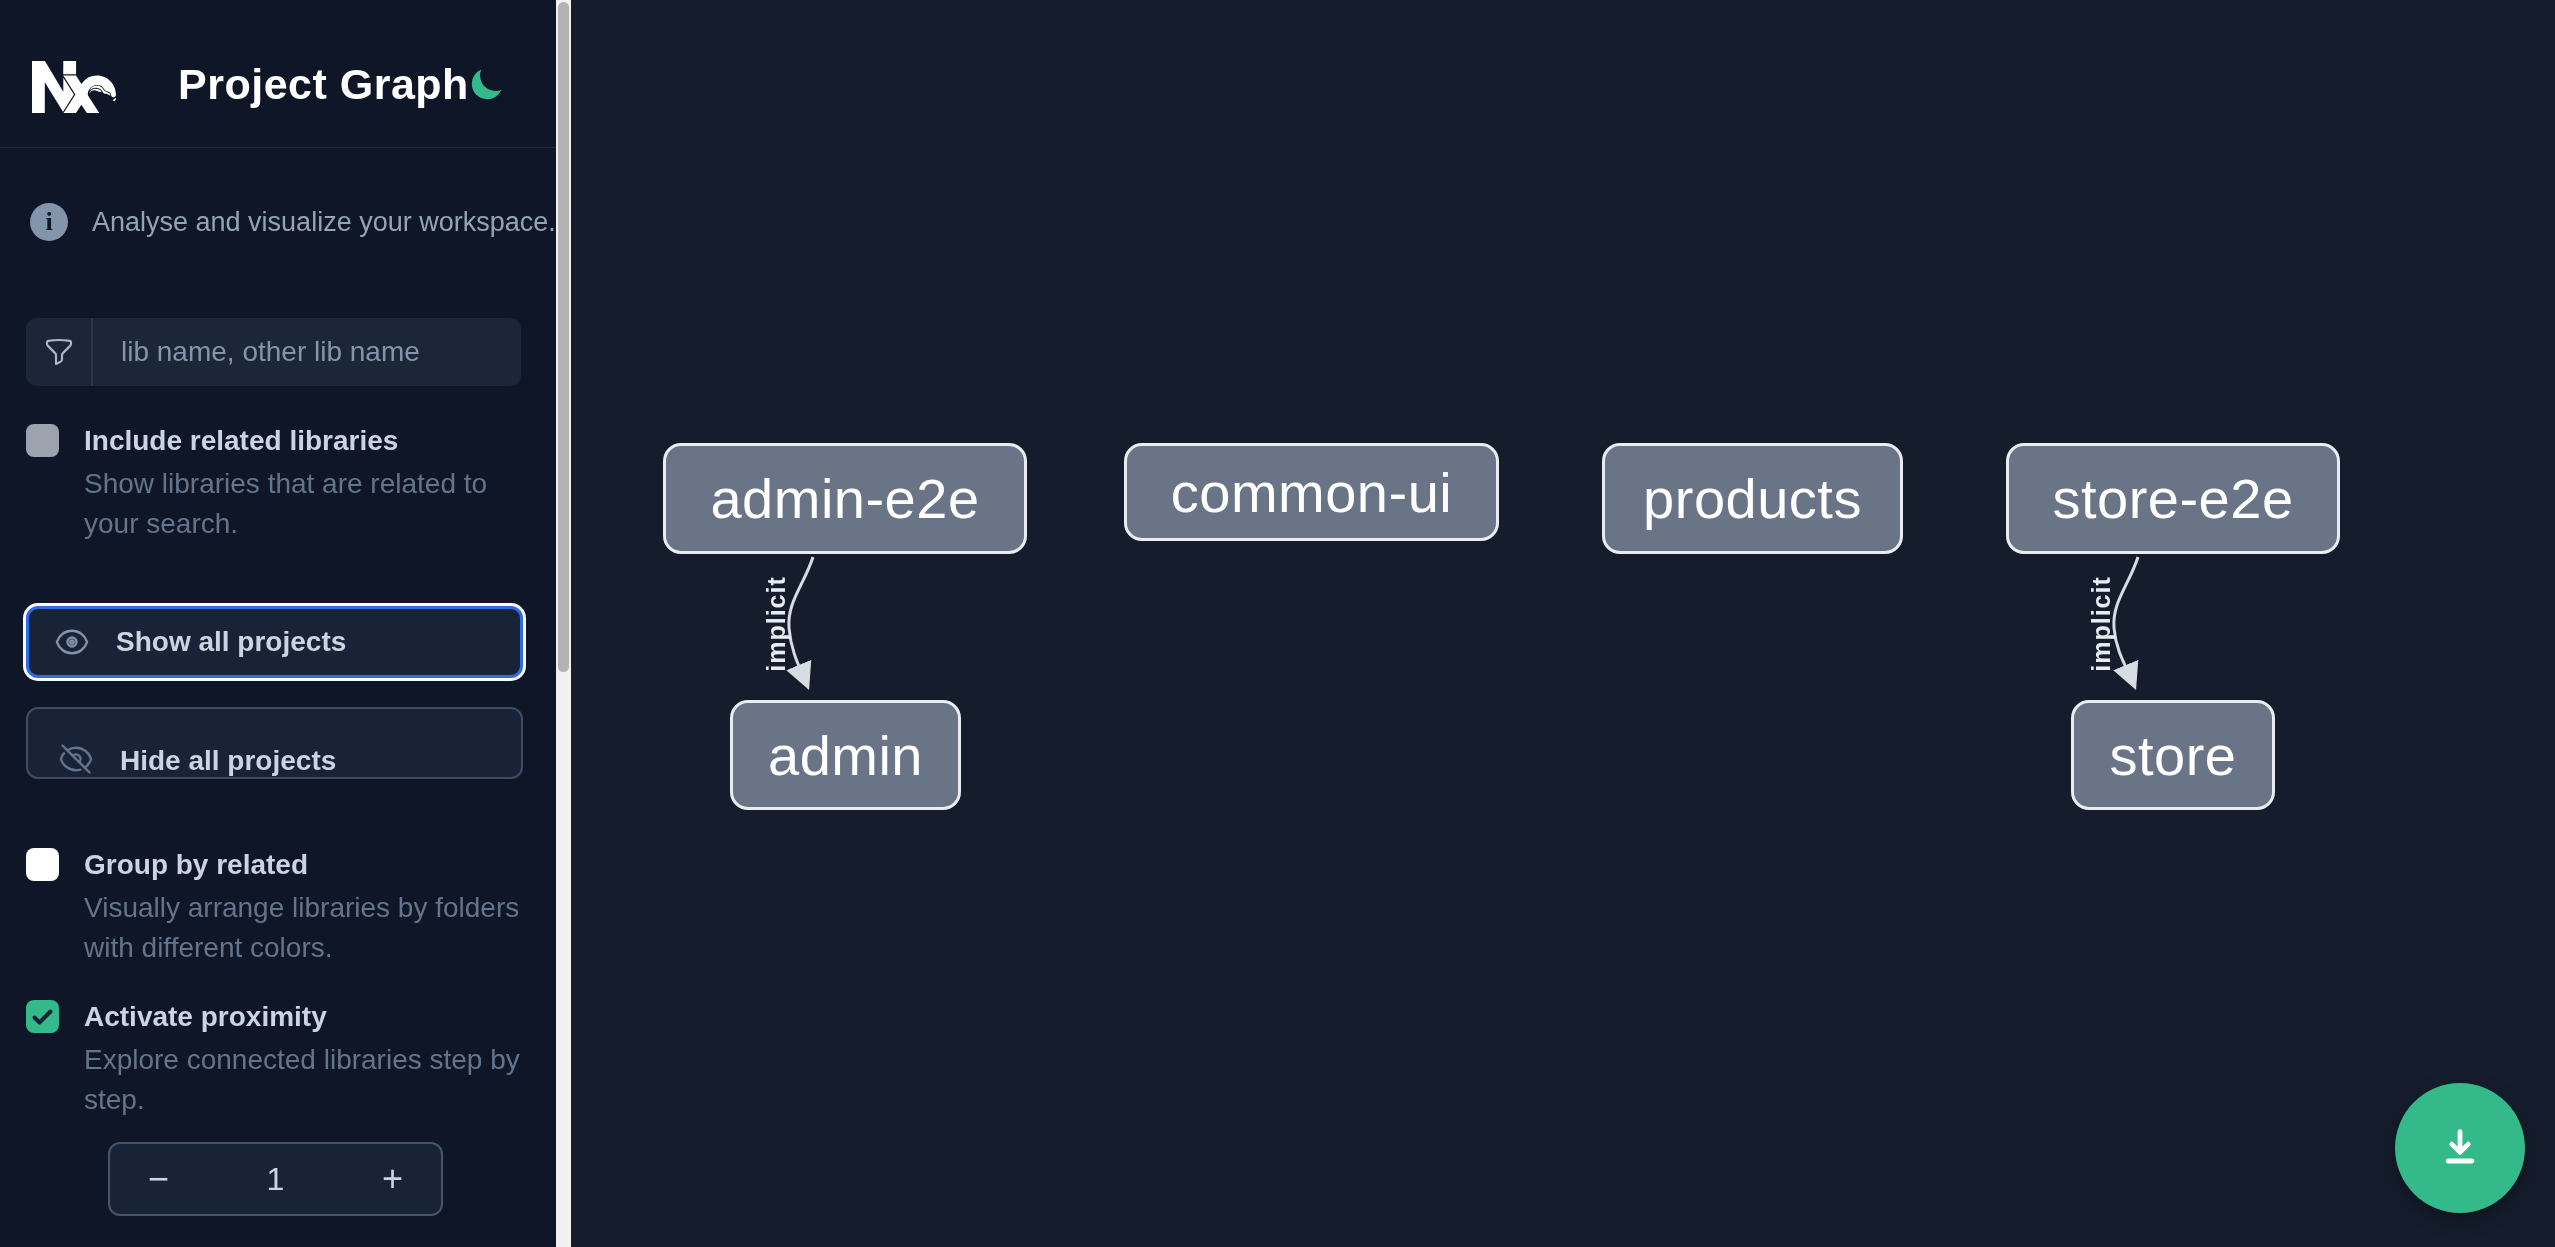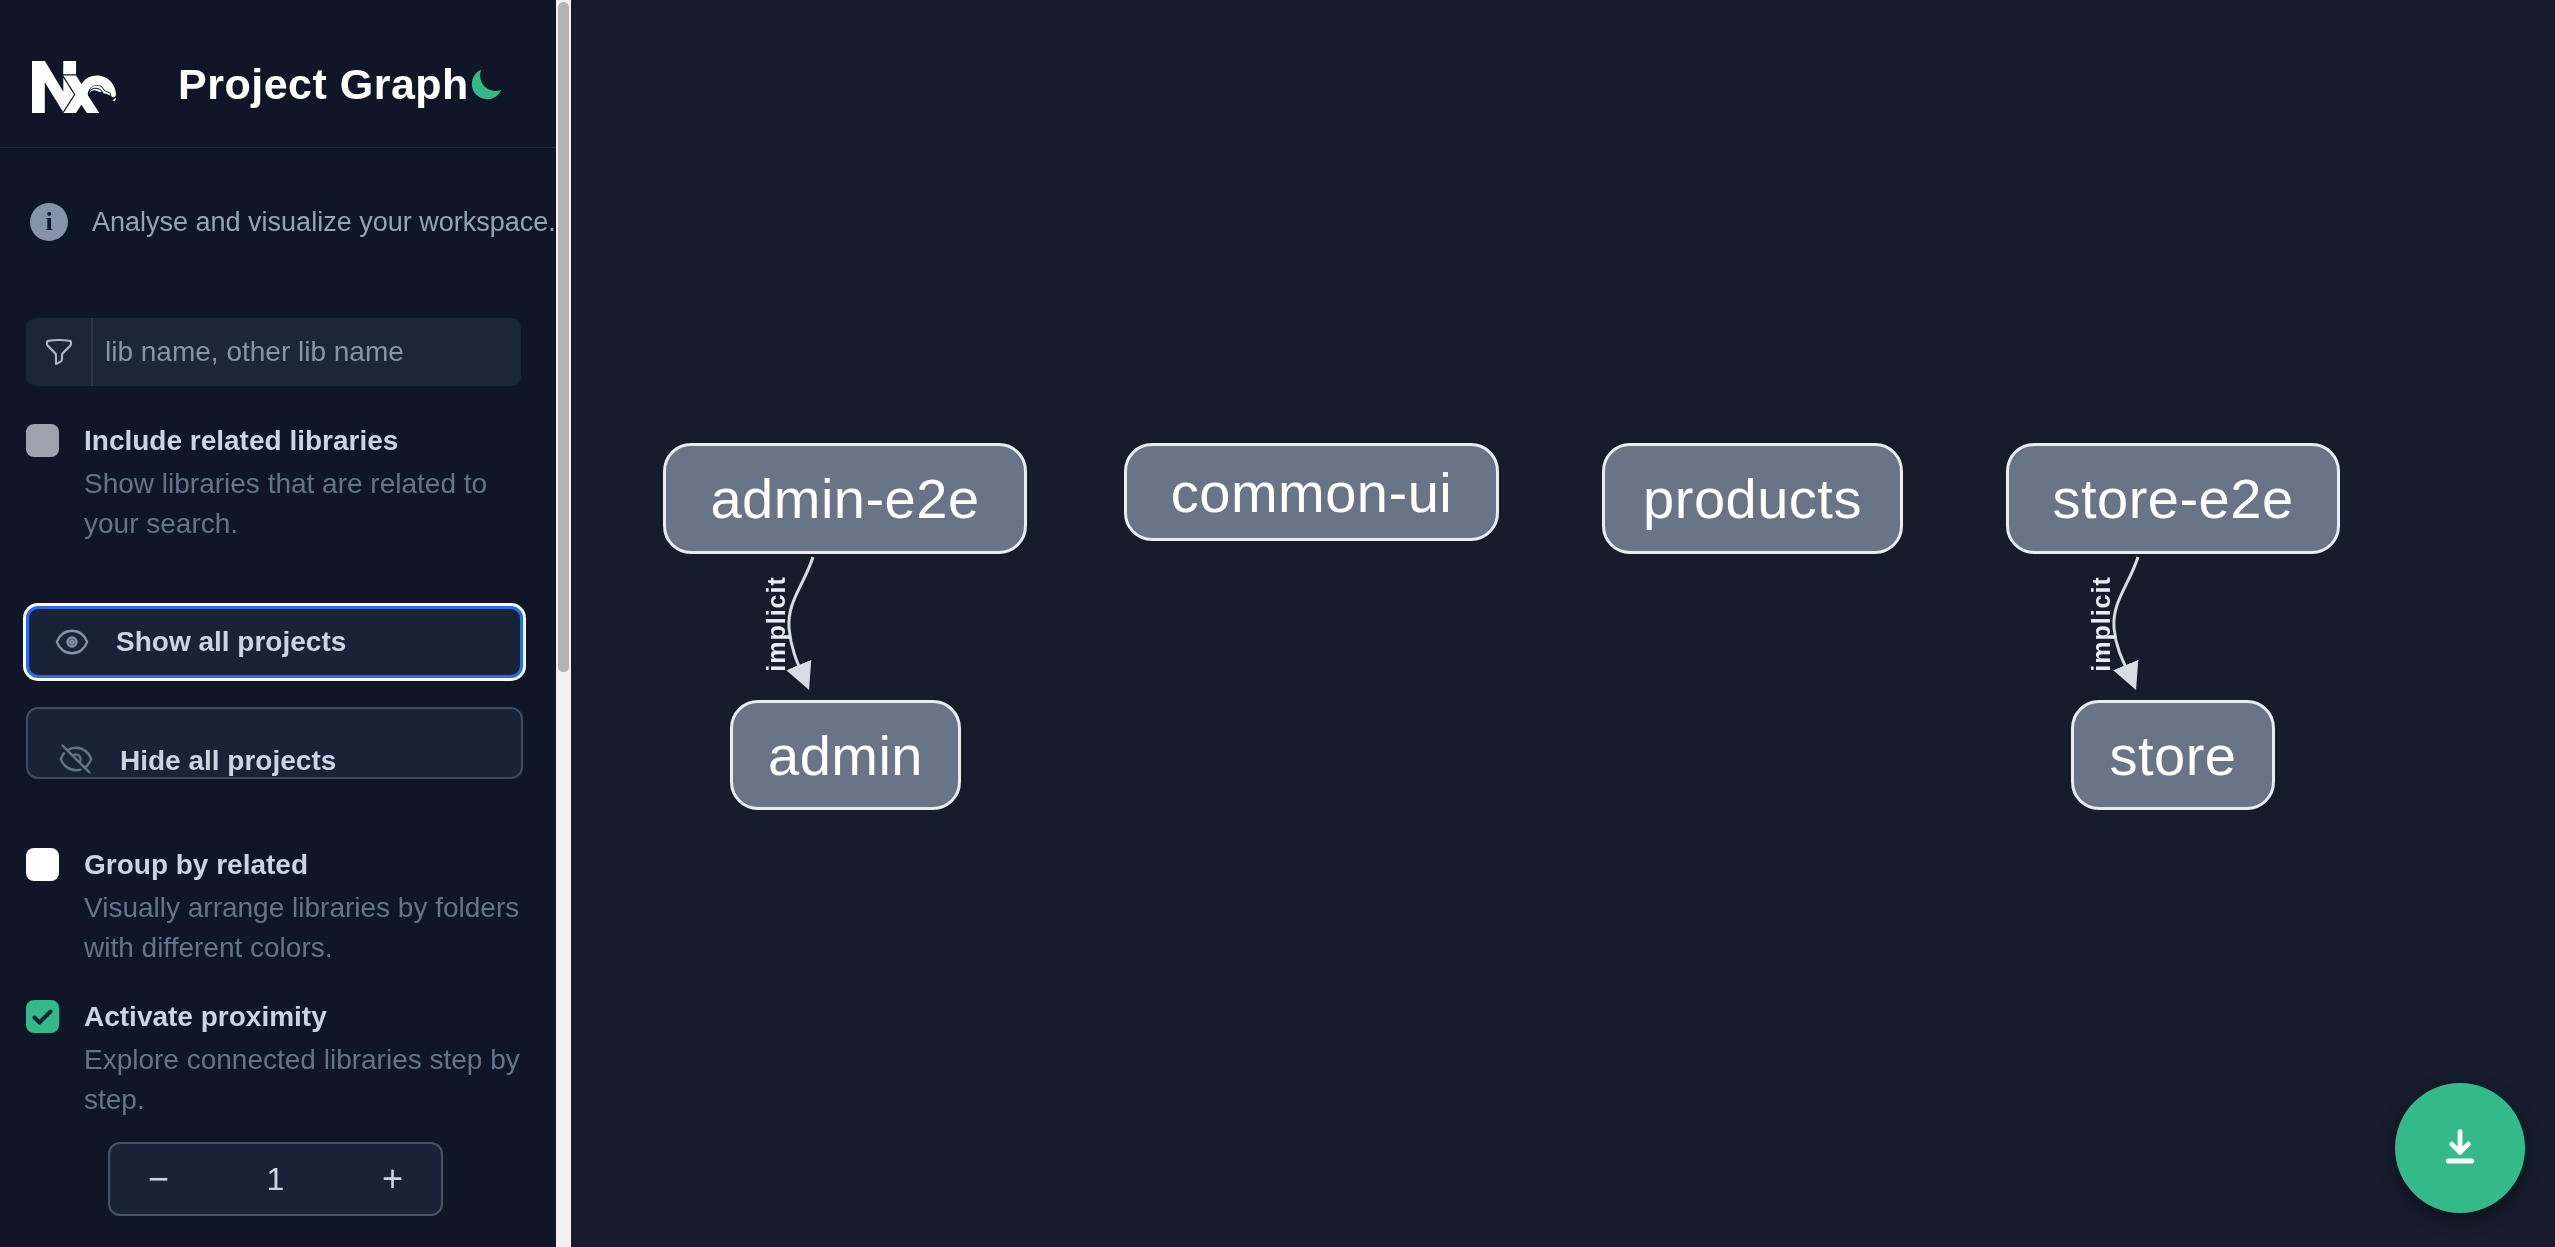--- a/index.html
+++ b/index.html
@@ -14,21 +14,21 @@
   .theme-toggle { position:absolute; left:464px; top:64px; width:44px; height:44px; background:none; border:none; cursor:pointer; }
   .theme-toggle svg { width:38px; height:38px; }
 
   .info-row { position:absolute; left:30px; top:203px; display:flex; align-items:center; gap:24px; }
   .info-icon { width:38px; height:38px; border-radius:50%; background:#8494ab; color:#0f1627; display:flex; align-items:center; justify-content:center; font-size:26px; font-weight:700; font-family:"Liberation Serif", serif; }
   .info-text { color:#94a3b8; font-size:27px; }
 
   .search-box { position:absolute; left:26px; top:318px; width:495px; height:68px; background:#1c2639; border-radius:10px; display:flex; align-items:stretch; overflow:hidden; }
   .search-icon-cell { width:67px; display:flex; align-items:center; justify-content:center; border-right:2px solid #2b3850; color:#aab6c8; }
   .search-icon-cell svg { width:32px; height:32px; }
-  .search-input { flex:1; background:transparent; border:none; outline:none; color:#cbd5e1; font-size:28px; padding:0 12px; font-family:"Liberation Sans", sans-serif; }
+  .search-input { flex:1; background:transparent; border:none; outline:none; color:#cbd5e1; font-size:28px; padding:0 28px; font-family:"Liberation Sans", sans-serif; }
   .search-input::placeholder { color:#8494ab; }
 
   .check-row { position:absolute; left:26px; width:500px; display:flex; gap:25px; }
   .checkbox { flex:0 0 33px; width:33px; height:33px; border-radius:8px; margin-top:2px; cursor:pointer; position:relative; }
   .checkbox.gray { background:#9ca3af; }
   .checkbox.white { background:#ffffff; }
   .checkbox.green { background:#34b98a; }
   .checkbox.green svg { position:absolute; left:4px; top:5px; width:25px; height:24px; }
   .check-label { color:#cbd5e1; font-size:28px; font-weight:700; line-height:38px; }
   .check-desc { color:#64748b; font-size:28px; line-height:40px; margin-top:4px; width:455px; }
@@ -47,21 +47,21 @@
   .step-inc { flex:0 0 97px; border-left:2px solid #475569; }
 
   
   .sb-scrollbar { position:absolute; left:556px; top:0; width:15px; height:1247px; background:#f1f1f1; }
   .sb-thumb { position:absolute; left:2px; top:2px; width:11px; height:670px; background:#b3b3b3; border-radius:6px; cursor:pointer; }
 
   
   .canvas { position:absolute; left:571px; top:0; width:1984px; height:1247px; background:#151c2c; }
   .edges-svg { position:absolute; left:0; top:0; width:1984px; height:1247px; }
   .edge-label { fill:#e9edf3; font-size:25px; font-weight:700; font-family:"Liberation Sans", sans-serif; letter-spacing:1px; }
-  .node { position:absolute; background:#697587; border:3px solid #e9edf2; border-radius:28px; color:#ffffff; font-size:56px; letter-spacing:0.5px; display:flex; align-items:center; justify-content:center; cursor:pointer; }
+  .node { position:absolute; background:#697587; border:3px solid #e9edf2; border-radius:18px; color:#ffffff; font-size:56px; letter-spacing:0.5px; display:flex; align-items:center; justify-content:center; cursor:pointer; }
 
   .fab { position:absolute; left:1824px; top:1083px; width:130px; height:130px; border-radius:50%; background:#34b98a; border:none; cursor:pointer; display:flex; align-items:center; justify-content:center; box-shadow:0 6px 18px rgba(0,0,0,0.35); }
   .fab svg { width:52px; height:52px; }
 </style>
 </head>
 <body>
 
 <aside class="sidebar">
 
   <div class="sb-header">

